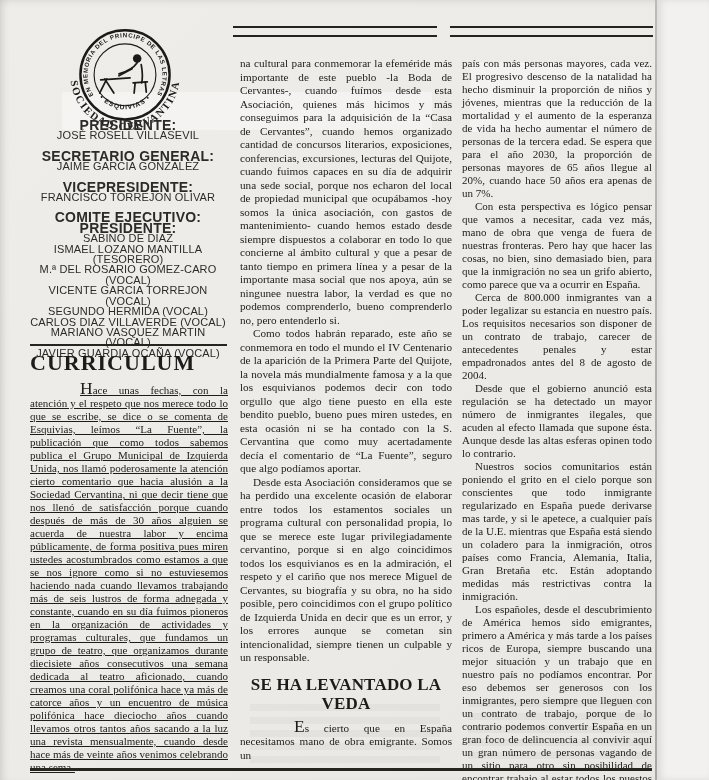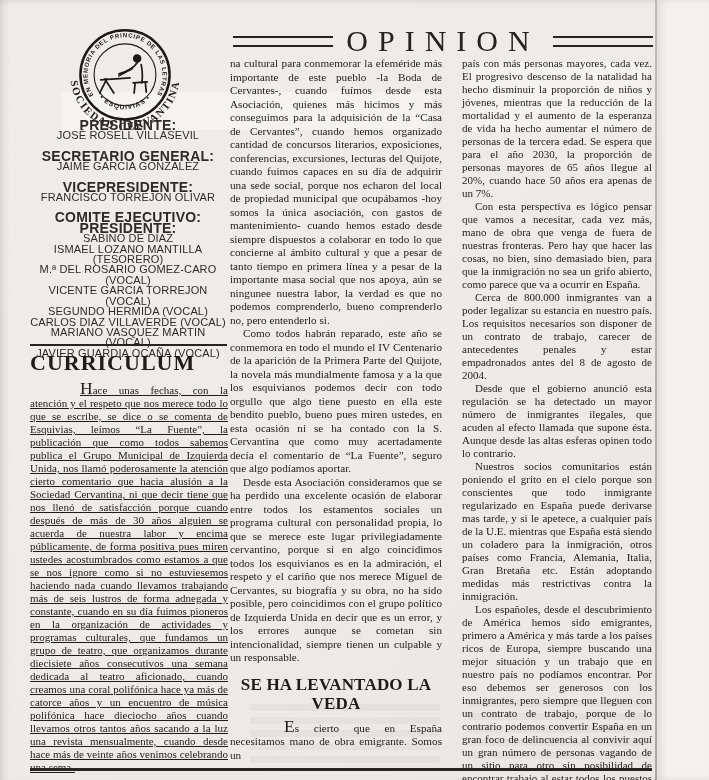--- a/index.html
+++ b/index.html
@@ -38,39 +38,38 @@
   #rule1{left:30px;top:344px;width:197px;height:2px;}
   #rule-bottom{left:30px;top:768px;width:622px;height:3px;}
 
   
   .colp{margin:0;text-align:justify;}
   #curriculum{position:absolute;left:30px;top:352px;width:198px;font:11px/13px "Liberation Serif",serif;}
   #curriculum h2{font:700 22px/1 "Liberation Serif",serif;letter-spacing:1px;margin:0 0 10px;}
   #curriculum p{text-indent:50px;text-decoration:underline;}
   .initial{font-size:17.5px;line-height:0;}
 
-  #col2{position:absolute;left:230px;top:57px;width:212px;font:11.2px/13.5px "Liberation Serif",serif;}
+  #col2{position:absolute;left:240px;top:57px;width:212px;font:11.2px/13.5px "Liberation Serif",serif;}
   #col3{position:absolute;left:462px;top:57px;width:190px;font:11px/13px "Liberation Serif",serif;}
   .ind{text-indent:13px;}
   #veda-title{font:700 17px/1.15 "Liberation Serif",serif;margin:10px 0 8px;text-align:center;letter-spacing:.2px;}
   #veda-par{text-indent:54px;}
 </style>
 </head>
 <body>
 
 <div id="page">
 
   <div class="bleed" style="left:62px;top:92px;width:370px;height:38px;"></div>
   <div class="bleed" style="left:470px;top:62px;width:178px;height:70px;"></div>
   <div class="ghost" style="left:250px;top:704px;width:190px;height:62px;"></div>
   <div class="ghost" style="left:468px;top:700px;width:180px;height:64px;"></div>
 
   <div id="masthead">
     <span class="mast-rule"></span>
-    <h1>OPINION</h1>
     <span class="mast-rule"></span>
   </div>
 
   <svg id="seal" viewBox="0 0 150 150">
     <defs>
       <path id="arcTop" d="M 44.7,83.2 A 37,37 0 1 1 105.3,83.2" fill="none"></path>
       <path id="arcEsq" d="M 41,62  A 34,34 0 0 0 109,62" fill="none"></path>
       <path id="arcOuter" d="M 21.2,67 A 54,54 0 0 0 128.8,67" fill="none"></path>
     </defs>
     <circle cx="75" cy="62" r="44" fill="none" stroke="#1b1a18" stroke-width="2.4"></circle>

